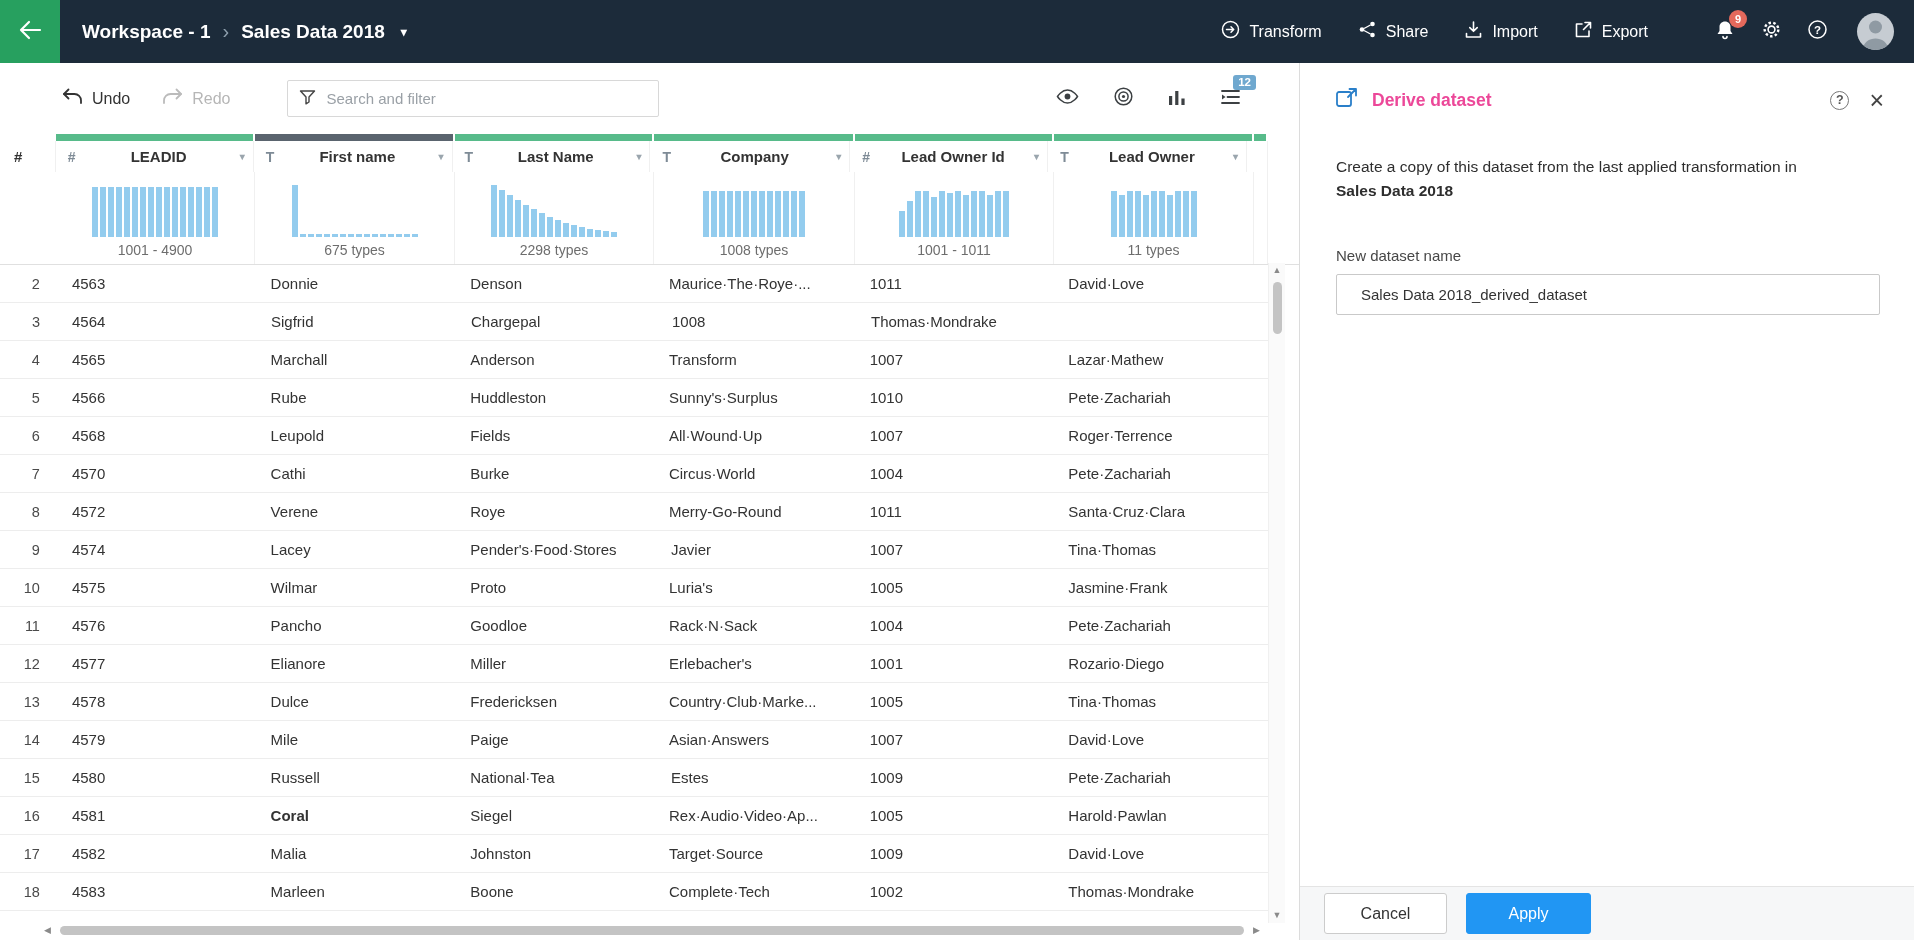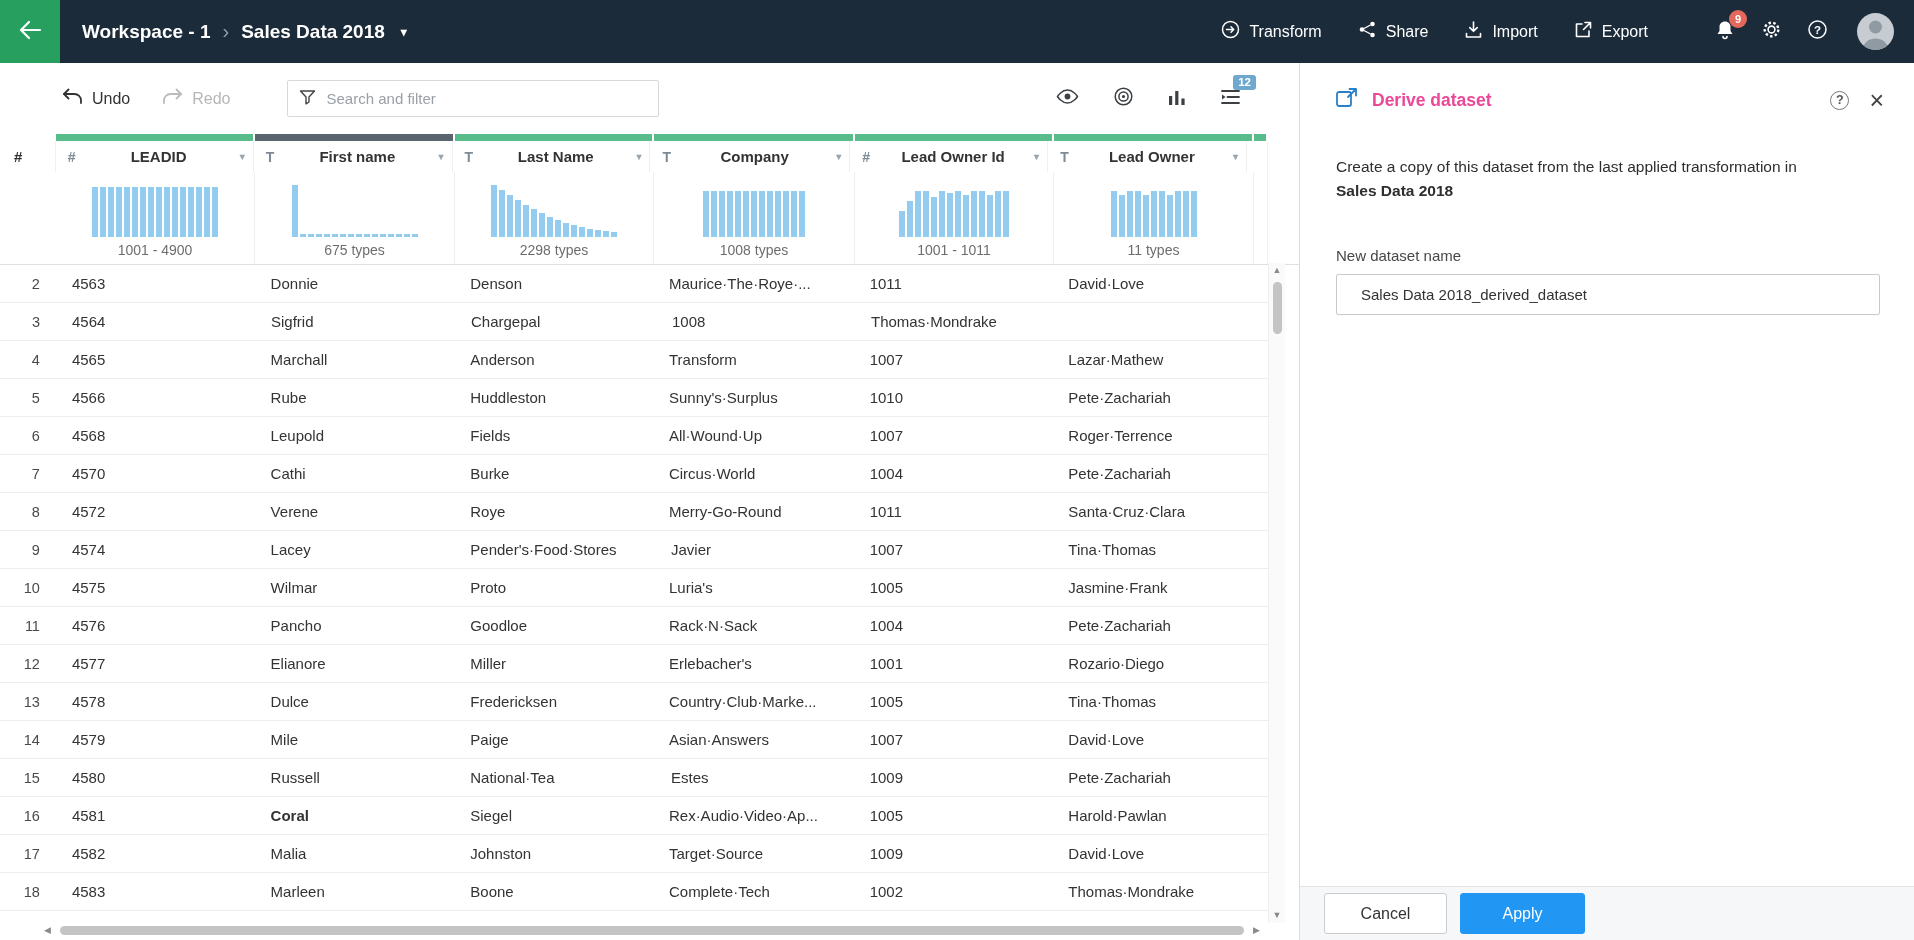--- a/index.html
+++ b/index.html
@@ -69,21 +69,21 @@
   .panel-head { display:flex; align-items:center; padding:22px 30px 0 34px; }
   .panel-title { font-size:17.5px; color:#ec4899; font-weight:bold; flex:1; margin-left:12px; }
   .phelp { width:19px; height:19px; border:1.5px solid #777; border-radius:50%; color:#555; font-size:12.5px;
     display:flex; align-items:center; justify-content:center; cursor:pointer; margin-right:20px; font-weight:bold; flex:none; }
   .pclose { font-size:25px; color:#444; cursor:pointer; line-height:0.8; }
   .panel-desc { margin:40px 40px 0 36px; font-size:15.5px; line-height:1.55; color:#2e2e2e; }
   .panel-label { margin:44px 0 0 36px; font-size:15px; color:#474747; }
   .panel-input { display:block; margin:10px 0 0 36px; width:544px; height:41px; border:1px solid #c9c9c9; border-radius:2px;
     font-size:15px; color:#333; padding:0 24px; font-family:inherit; outline:none; }
   .panel-footer { position:absolute; bottom:0; left:0; right:0; height:54px; background:#f6f7f8; border-top:1px solid #e4e4e4;
-    display:flex; align-items:center; padding-left:24px; gap:13px; }
+    display:flex; align-items:center; padding-left:24px; gap:19px; }
   .btn { height:41px; border-radius:3px; font-size:16px; cursor:pointer; font-family:inherit; }
   .btn-cancel { width:123px; background:#fff; border:1px solid #ccc; color:#333; }
   .btn-apply { width:125px; background:#2196f3; border:1px solid #2196f3; color:#fff; }
 </style>
 </head>
 <body>
 
 <div class="topbar">
   <div class="back-btn">
     <span>

